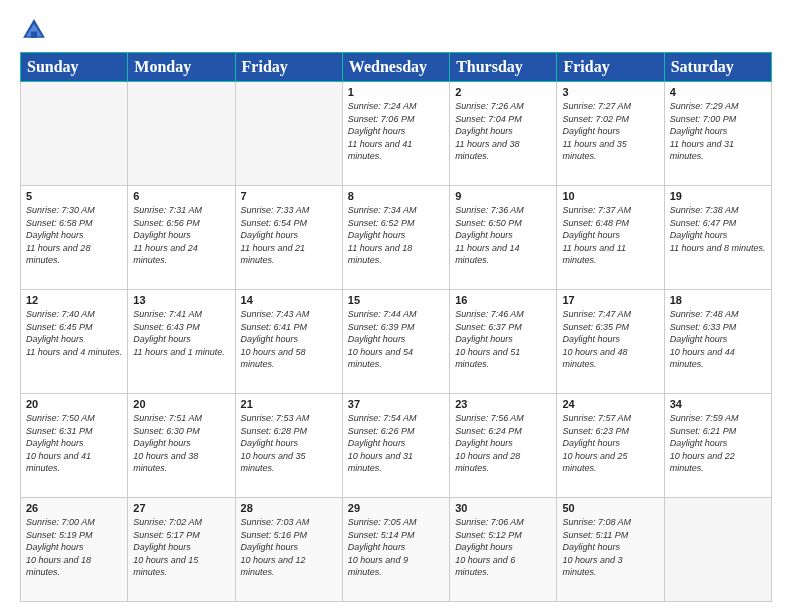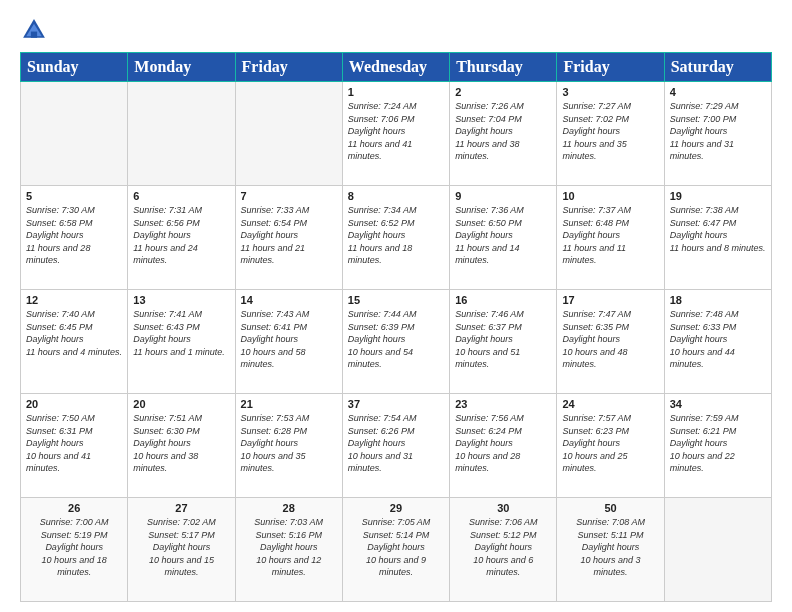--- a/index.html
+++ b/index.html
@@ -90,21 +90,20 @@
       margin-bottom: 2px;
     }
     .day-info {
       font-size: 9px;
       color: #333;
       line-height: 1.4;
       font-style: italic;
     }
     tr:last-child td {
       background: #f9f9f9;
-      text-align: center;
     }
   </style>
 </head>
 <body>
 
 <div class="page">
   <div class="header">
     <div class="logo">
       <svg class="logo-icon" viewBox="0 0 36 36">
         <polygon points="18,4 32,28 4,28" fill="#2255aa"></polygon>

